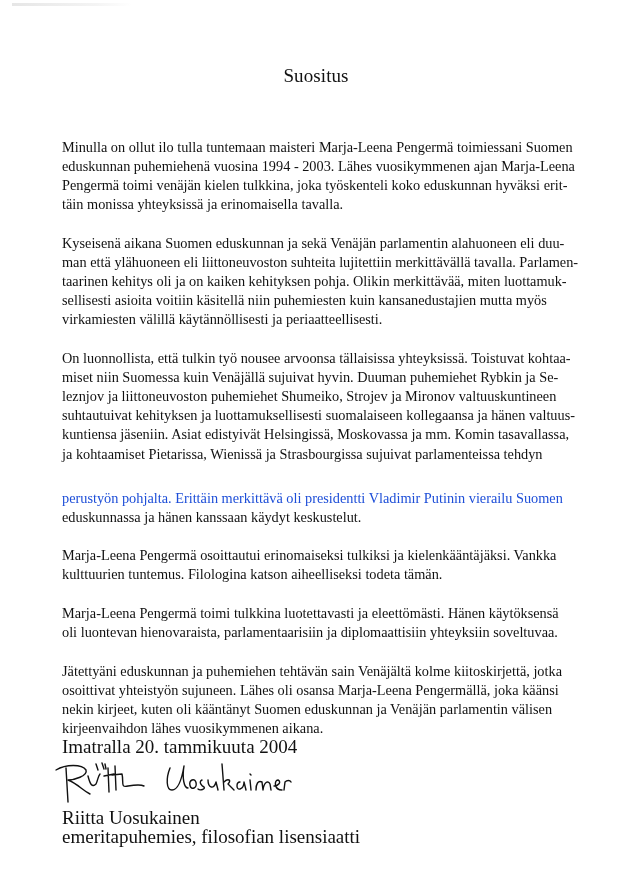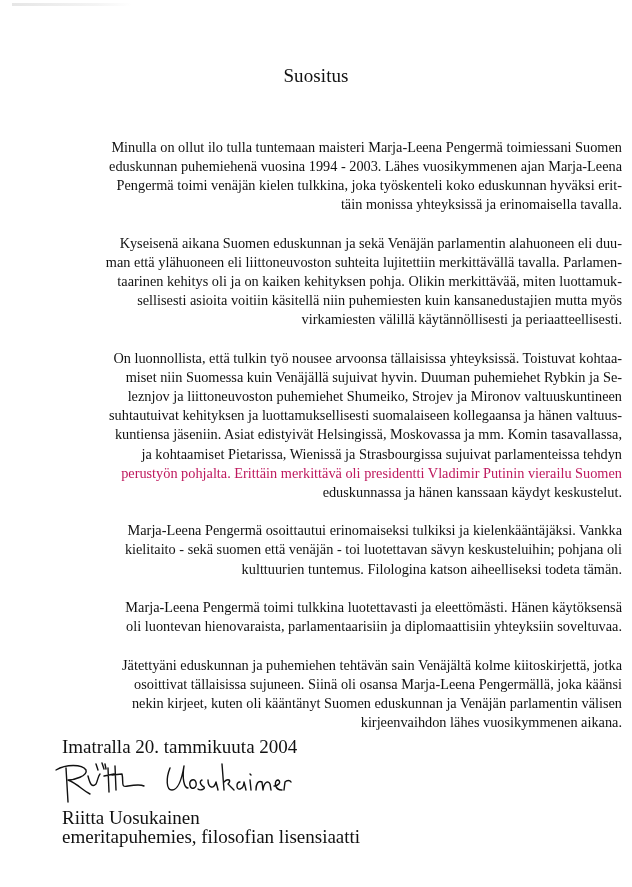--- a/index.html
+++ b/index.html
@@ -5,22 +5,22 @@
     html, body { margin: 0; padding: 0; background: #ffffff; }
     body { width: 632px; height: 887px; position: relative; overflow: hidden;
            font-family: "Liberation Serif", "DejaVu Serif", serif; color: #111; }
     .scan-mark { position: absolute; left: 12px; top: 3px; width: 120px; height: 3px;
                  background: linear-gradient(90deg, #e6e6e6, #f4f4f4 70%, #fff); }
     .title { position: absolute; left: 0; width: 632px; top: 65px; text-align: center;
              font-size: 19px; letter-spacing: 0.1px; }
     .body { position: absolute; left: 62px; top: 138px; width: 560px; font-size: 14.3px;
             line-height: 19.1px; }
     .para { margin: 0 0 19.6px 0; }
-    .para span.line { display: block; white-space: nowrap; text-align: right; }
-    .faded { color: #be185d; }
+    .para span.line { display: block; white-space: nowrap; }
+    .faded { color: #1d4ed8; margin-top: 25px; }
     .closing { position: absolute; left: 62px; font-size: 19px; line-height: 19px; }
     .place-date { top: 737px; }
     .signature { position: absolute; left: 52px; top: 760px; width: 240px; height: 44px; }
     .signer { top: 808px; }
     .signer span { display: block; }
   </style>
 </head>
 <body>
 
 <div class="scan-mark"></div>
@@ -46,30 +46,29 @@
     <span class="line">miset niin Suomessa kuin Venäjällä sujuivat hyvin. Duuman puhemiehet Rybkin ja Se-</span>
     <span class="line">leznjov ja liittoneuvoston puhemiehet Shumeiko, Strojev ja Mironov valtuuskuntineen</span>
     <span class="line">suhtautuivat kehityksen ja luottamuksellisesti suomalaiseen kollegaansa ja hänen valtuus-</span>
     <span class="line">kuntiensa jäseniin. Asiat edistyivät Helsingissä, Moskovassa ja mm. Komin tasavallassa,</span>
     <span class="line">ja kohtaamiset Pietarissa, Wienissä ja Strasbourgissa sujuivat parlamenteissa tehdyn</span>
     <span class="line faded">perustyön pohjalta.  Erittäin merkittävä oli presidentti Vladimir Putinin vierailu Suomen</span>
     <span class="line">eduskunnassa ja hänen kanssaan käydyt keskustelut.</span>
   </p>
   <p class="para">
     <span class="line">Marja-Leena Pengermä osoittautui erinomaiseksi tulkiksi ja kielenkääntäjäksi. Vankka</span>
-    <span class="line">kielitaito - sekä suomen että venäjän - toi luotettavan sävyn keskusteluihin; pohjana oli</span>
     <span class="line">kulttuurien tuntemus. Filologina katson aiheelliseksi todeta tämän.</span>
   </p>
   <p class="para">
     <span class="line">Marja-Leena Pengermä toimi tulkkina  luotettavasti ja eleettömästi. Hänen käytöksensä</span>
     <span class="line">oli luontevan hienovaraista, parlamentaarisiin ja diplomaattisiin yhteyksiin soveltuvaa.</span>
   </p>
   <p class="para">
     <span class="line">Jätettyäni eduskunnan ja puhemiehen tehtävän sain Venäjältä kolme kiitoskirjettä, jotka</span>
-    <span class="line">osoittivat tällaisissa sujuneen. Siinä oli osansa Marja-Leena Pengermällä, joka käänsi</span>
+    <span class="line">osoittivat yhteistyön sujuneen. Lähes oli osansa Marja-Leena Pengermällä, joka käänsi</span>
     <span class="line">nekin kirjeet, kuten oli kääntänyt Suomen eduskunnan ja Venäjän parlamentin välisen</span>
     <span class="line">kirjeenvaihdon lähes vuosikymmenen aikana.</span>
   </p>
 </div>
 
 <div class="closing place-date">Imatralla 20. tammikuuta 2004</div>
 
 <svg class="signature" viewBox="0 0 240 44" fill="none" stroke="#111" stroke-width="1.4" stroke-linecap="round" stroke-linejoin="round">
 
   <path d="M4 10 C14 4, 30 4, 34 10 C36 16, 22 20, 16 20 C26 24, 30 30, 38 34"></path>

